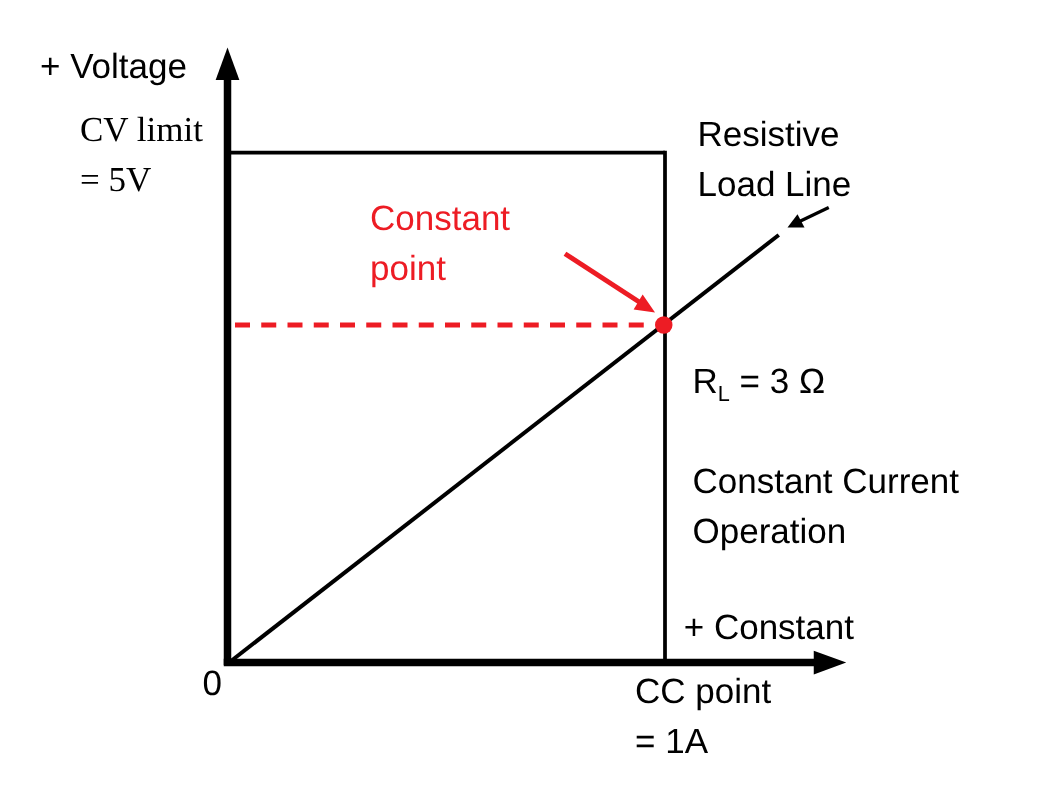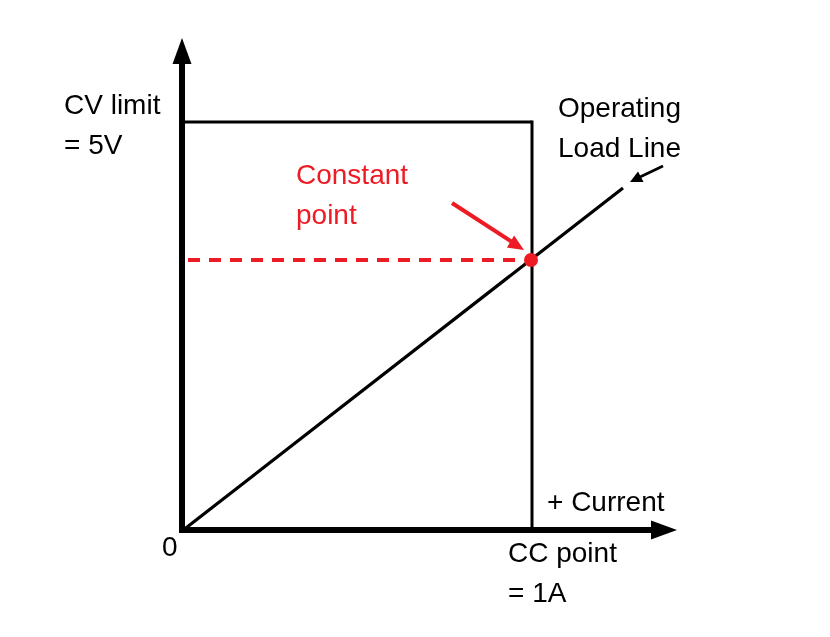--- a/index.html
+++ b/index.html
@@ -49,26 +49,32 @@
 
     <line x1="452" y1="203" x2="512" y2="242" class="stroke-red" stroke-width="4"></line>
     <polygon points="524,250 506.9,247.6 514.1,235.5" class="fill-red"></polygon>
 
     <circle cx="531" cy="260" r="7" class="fill-red"></circle>
 
     <line x1="663" y1="166" x2="640" y2="177" class="stroke-ink" stroke-width="2.6"></line>
     <polygon points="630,182 638,171.4 643.6,181.9" class="fill-ink"></polygon>
   </svg>
 
-  <div class="label" style="left:547px;top:482px;">+ Current</div>
+  <div class="label" style="left:32px;top:33px;">+ Voltage</div>
+  <div class="label" style="left:547px;top:482px;">+ Constant</div>
   <div class="label" style="left:162px;top:527px;">0</div>
 
-  <div class="label" style="left:64px;top:85px;">CV limit
+  <div class="label" style="left:64px;top:85px;font-family:Liberation Serif, serif;">CV limit
 = 5V</div>
   <div class="label red" style="left:296px;top:155px;">Constant
 point</div>
-  <div class="label" style="left:558px;top:88px;">Operating
+  <div class="label" style="left:558px;top:88px;">Resistive
 Load Line</div>
   <div class="label" style="left:508px;top:533px;">CC point
 = 1A</div>
 
+  <div class="label" style="left:554px;top:245px;">
+    <div><span>R</span><sub class="sub">L</sub><span> = 3 Ω</span></div>
+    <div>Constant Current
+Operation</div>
+  </div>
 
 </div>
 
 </body></html>

